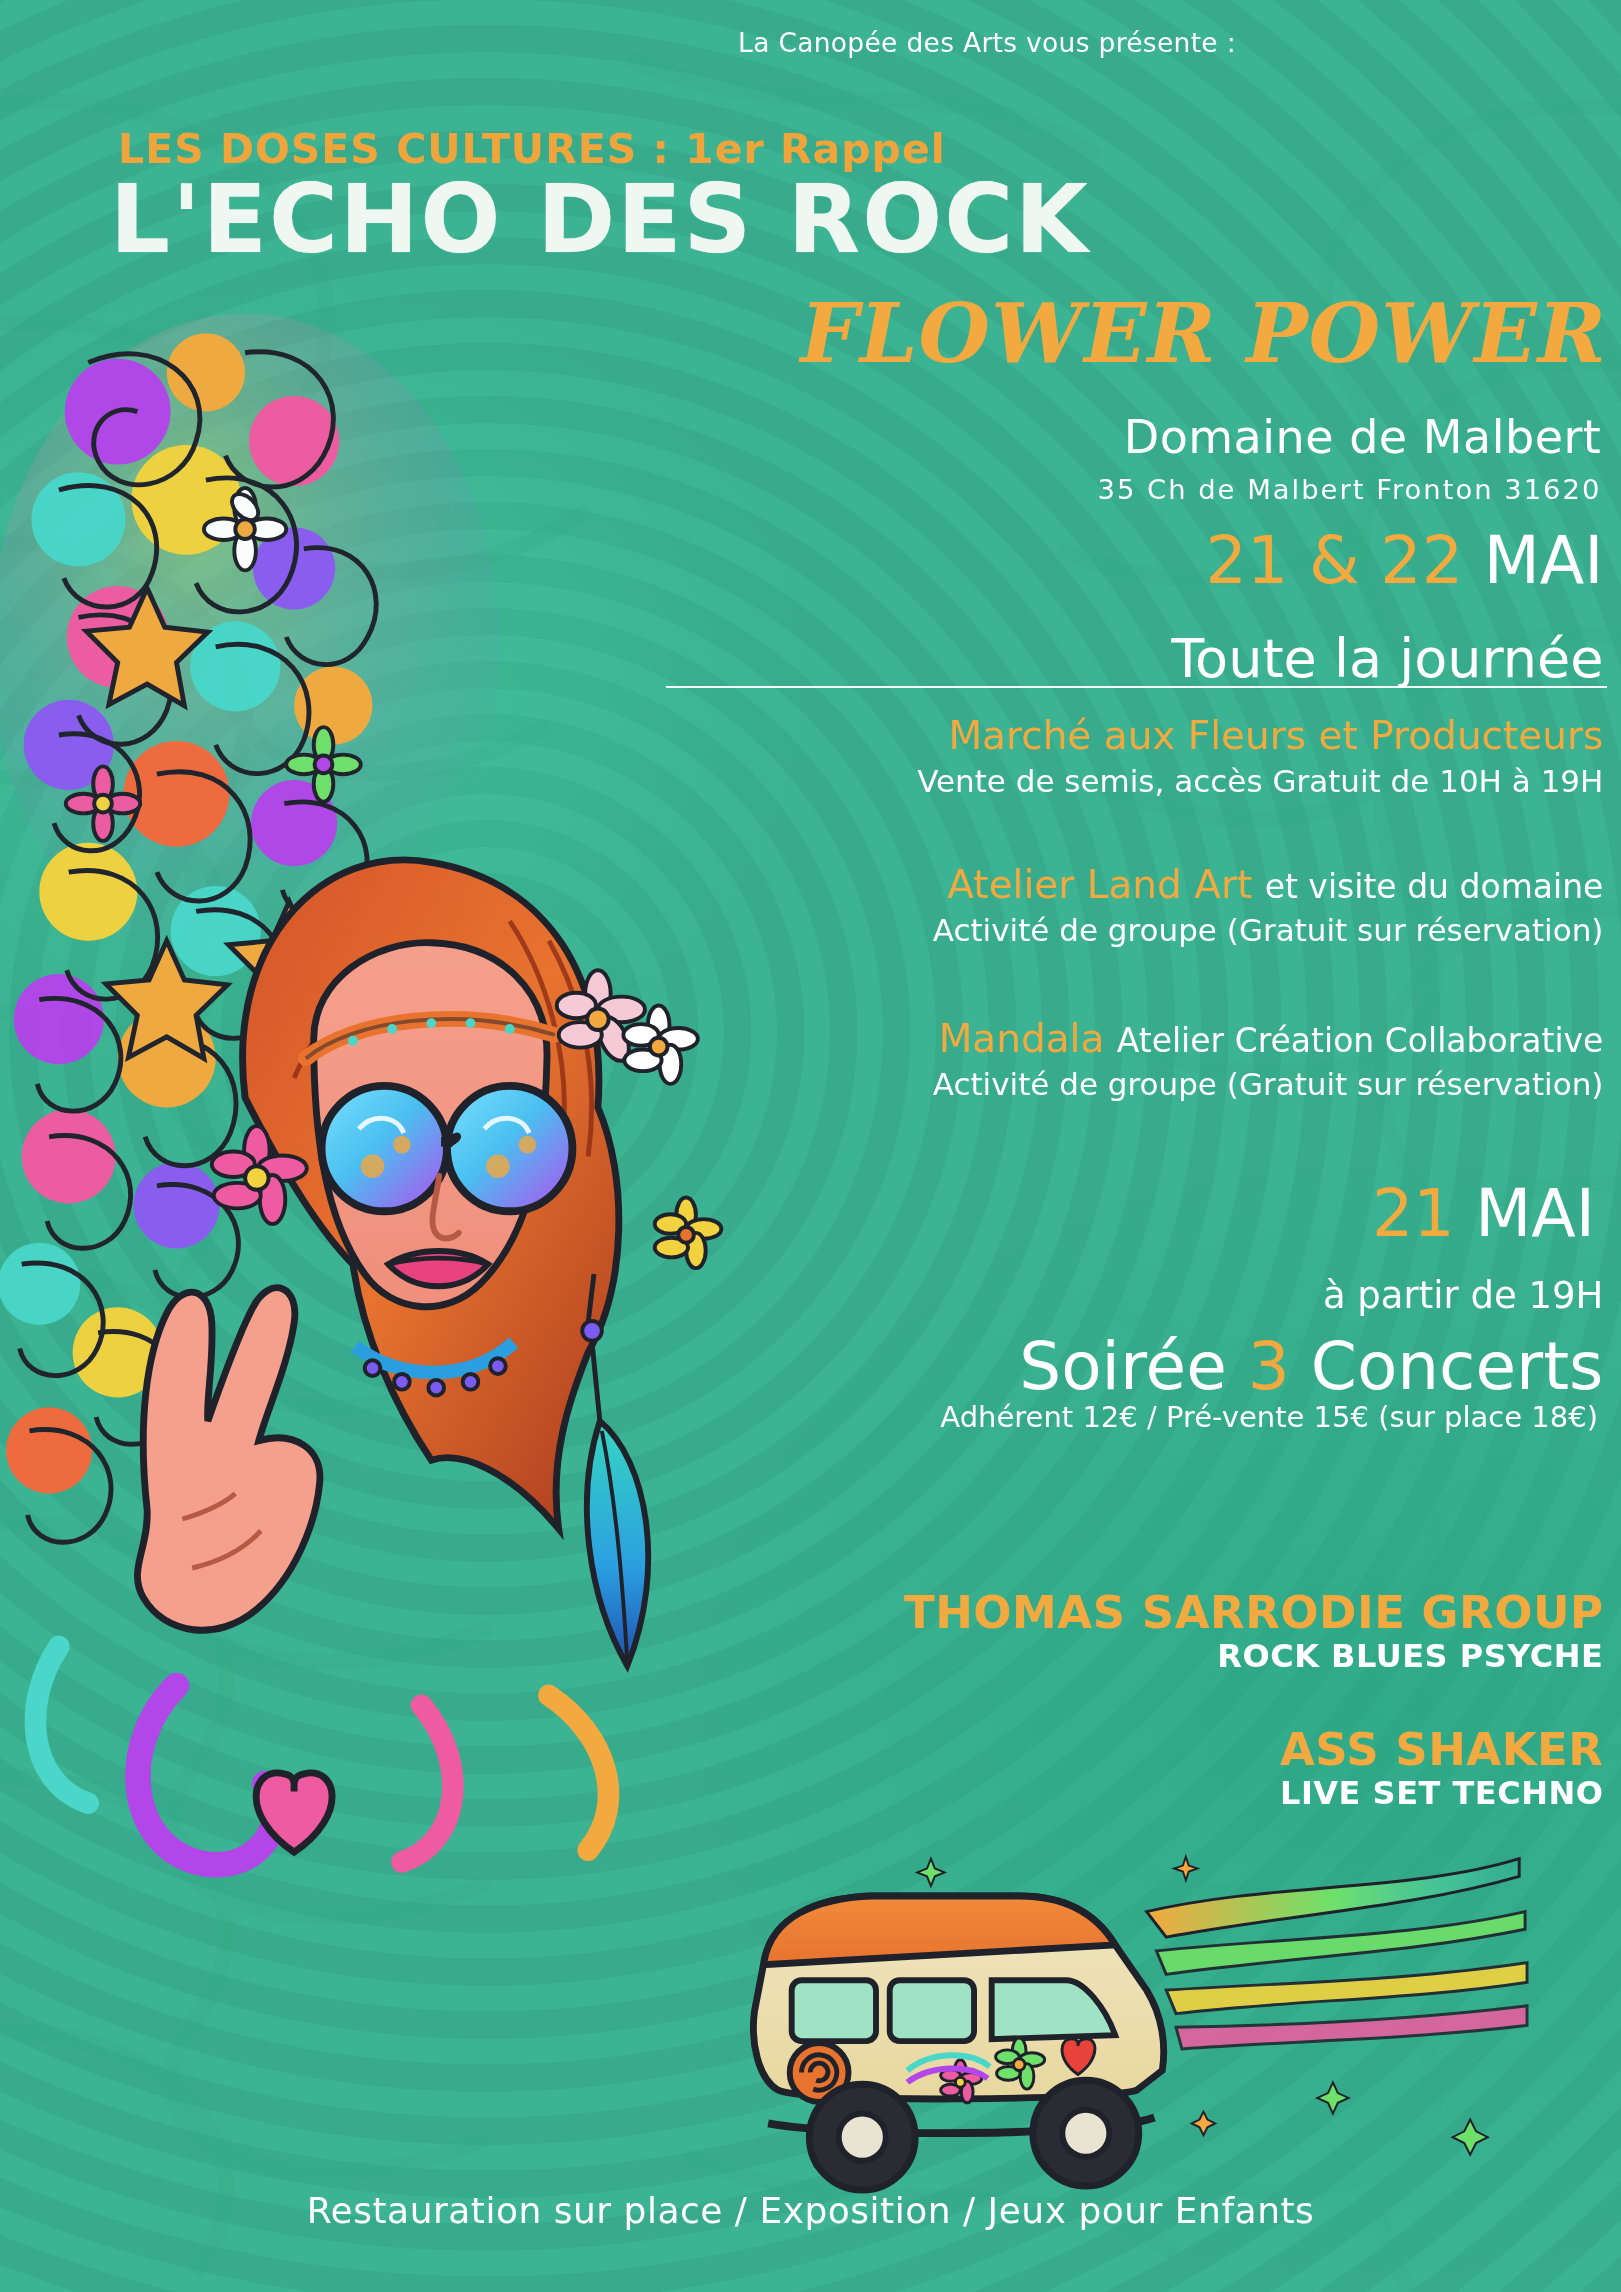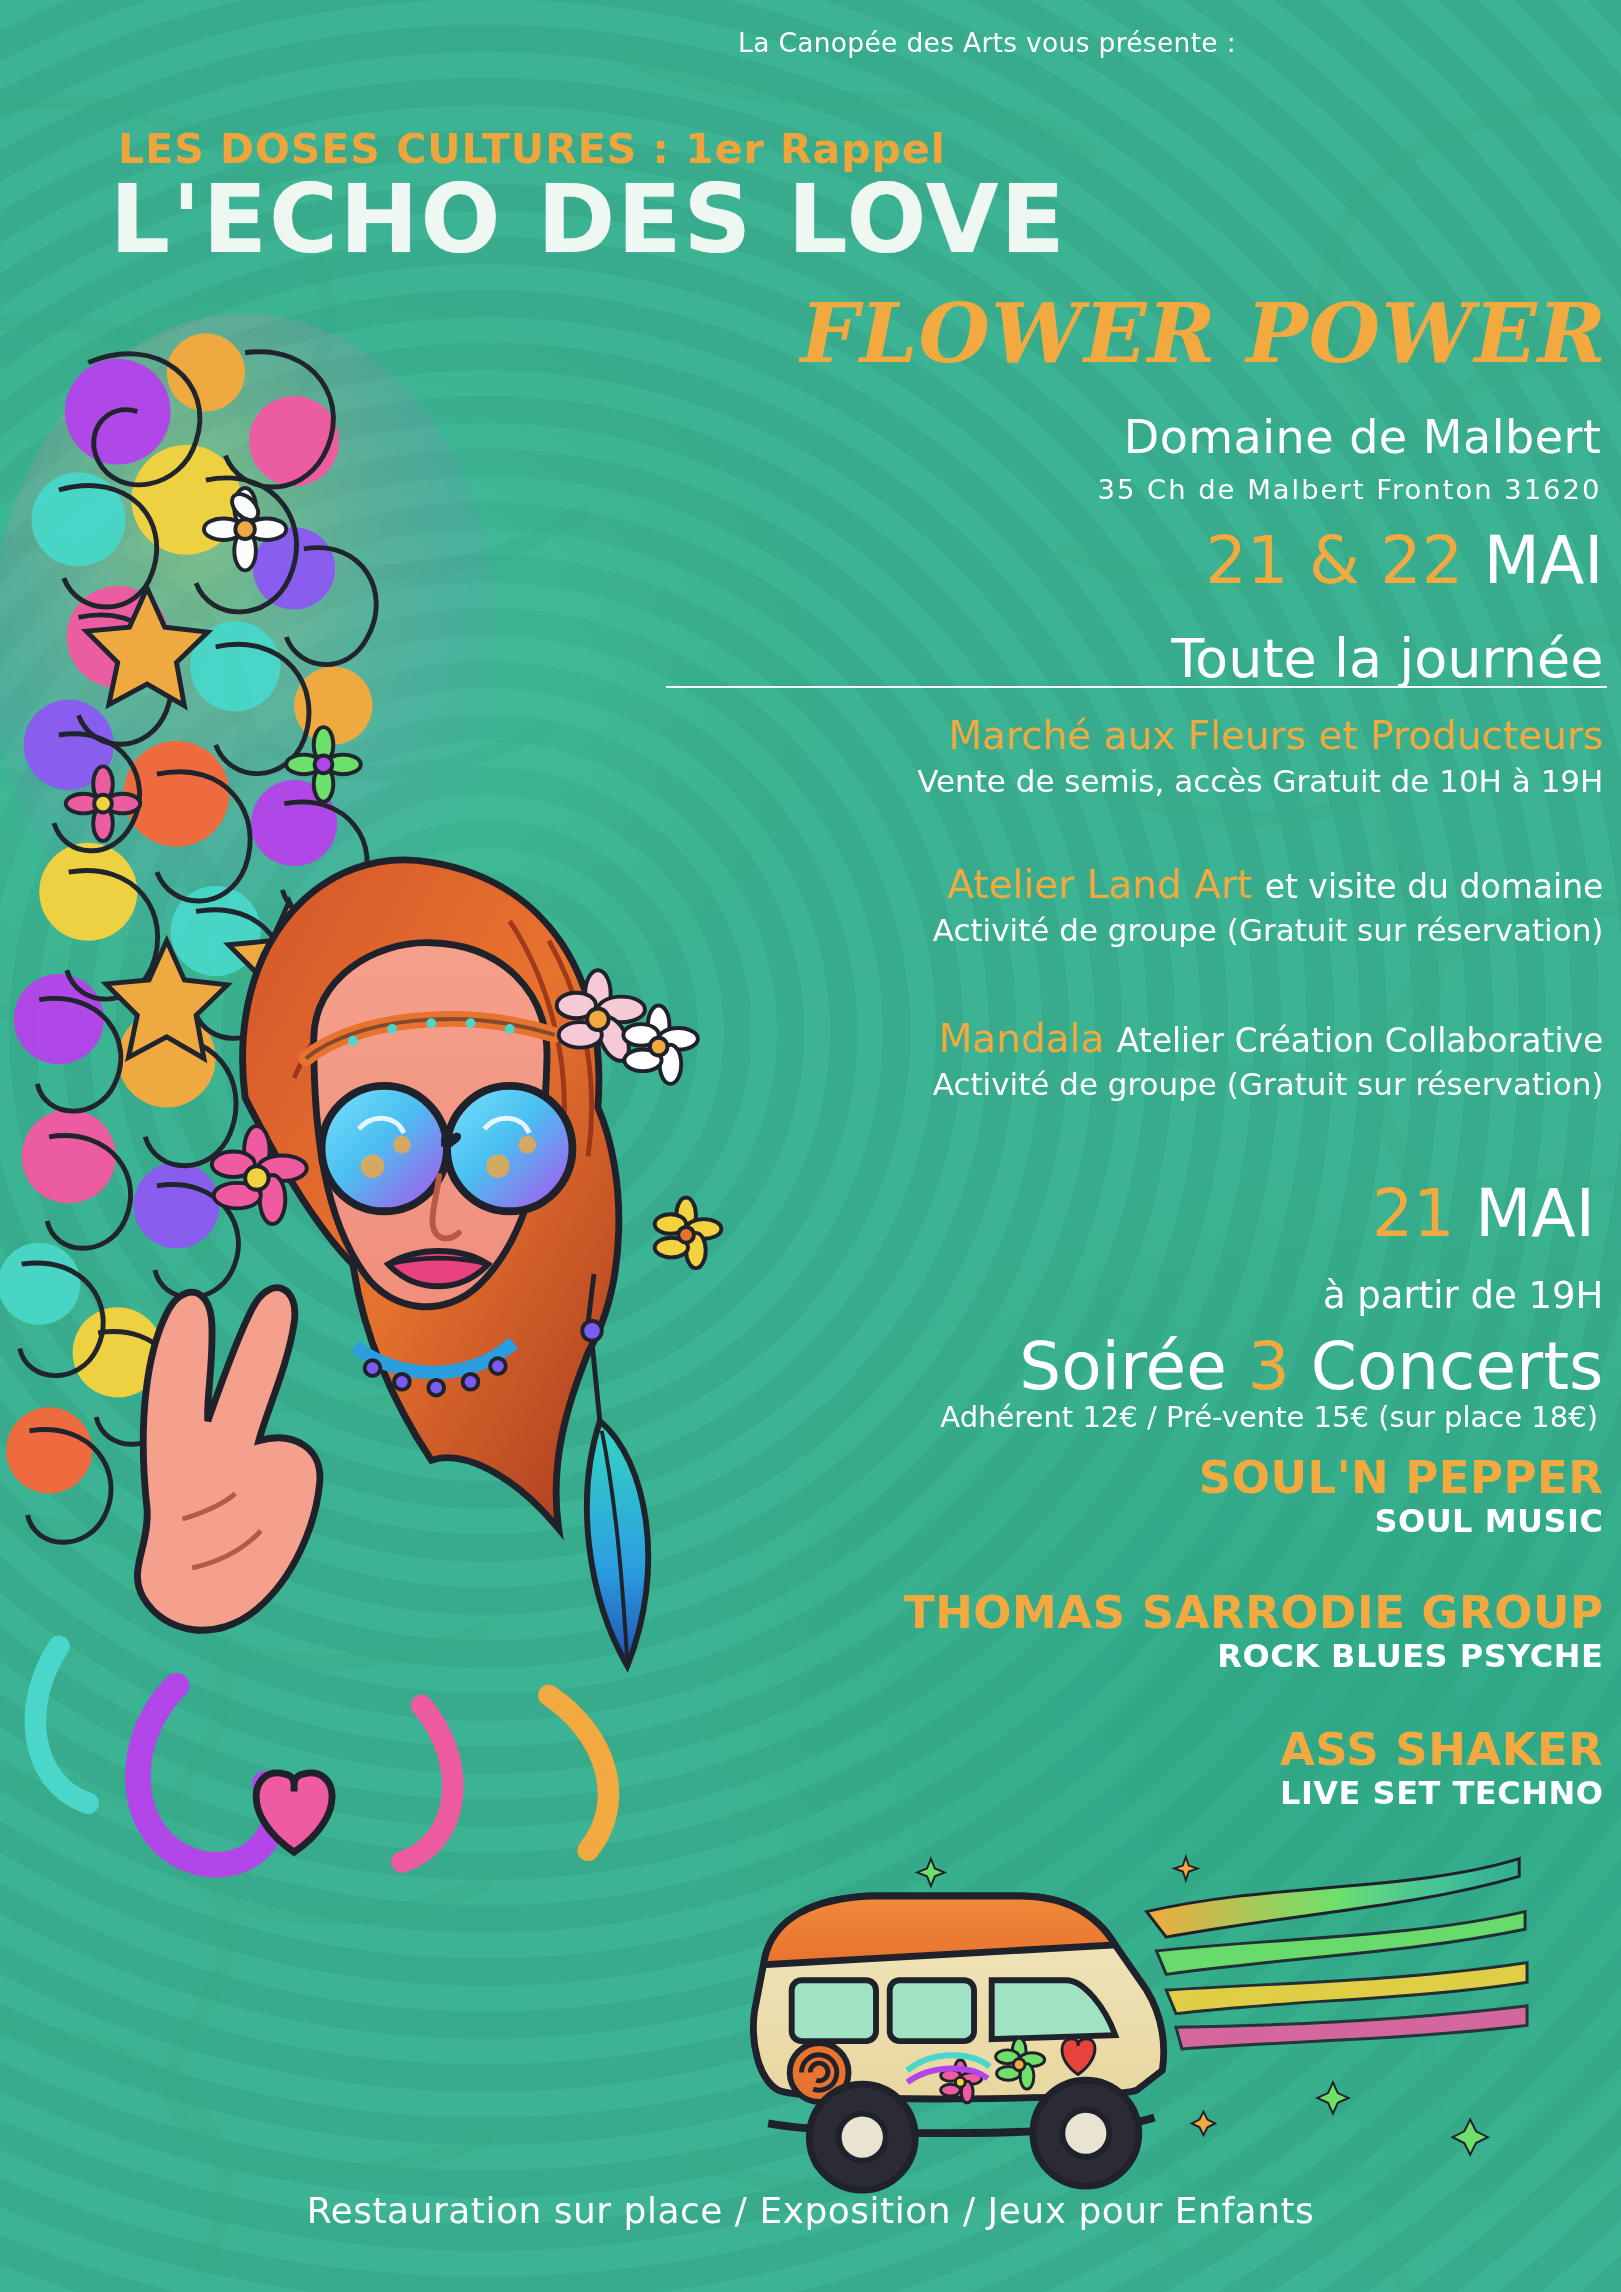--- a/index.html
+++ b/index.html
@@ -676,21 +676,21 @@
       </g>
     </g>
   </svg>
 
   <div class="textcol">
 
     <div class="presente">La Canopée des Arts vous présente :</div>
 
     <div class="doses">LES DOSES CULTURES : 1er Rappel</div>
 
-    <div class="echo">L'ECHO DES LOVE</div>
+    <div class="echo">L'ECHO DES ROCK</div>
 
     <div class="flower-power">FLOWER POWER</div>
 
     <div class="venue-name">Domaine de Malbert</div>
     <div class="venue-addr">35 Ch de Malbert Fronton 31620</div>
 
     <div class="dates-row">
       <span class="d-orange">21</span>
       <span class="d-orange">&amp;</span>
       <span class="d-orange">22</span>
@@ -728,24 +728,20 @@
       <span class="w">MAI</span>
     </div>
     <div class="eve-time">à partir de 19H</div>
     <div class="eve-title">
       <span>Soirée</span>
       <span class="num">3</span>
       <span>Concerts</span>
     </div>
     <div class="eve-price">Adhérent 12€ / Pré-vente 15€ (sur place 18€)</div>
 
-    <div class="artist" id="artist0">
-      <div class="n">SOUL'N PEPPER</div>
-      <div class="g">SOUL MUSIC</div>
-    </div>
     <div class="artist" id="artist1">
       <div class="n">THOMAS SARRODIE GROUP</div>
       <div class="g">ROCK BLUES PSYCHE</div>
     </div>
     <div class="artist" id="artist2">
       <div class="n">ASS SHAKER</div>
       <div class="g">LIVE SET TECHNO</div>
     </div>
   </div>
 

